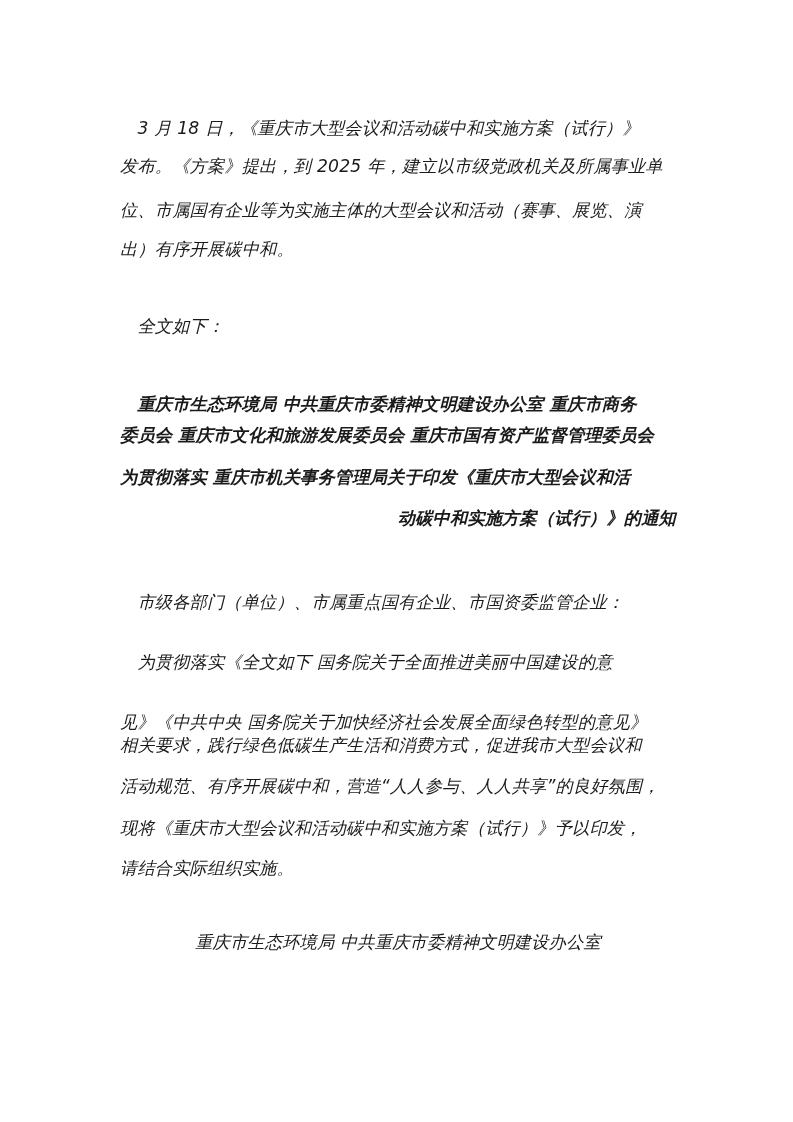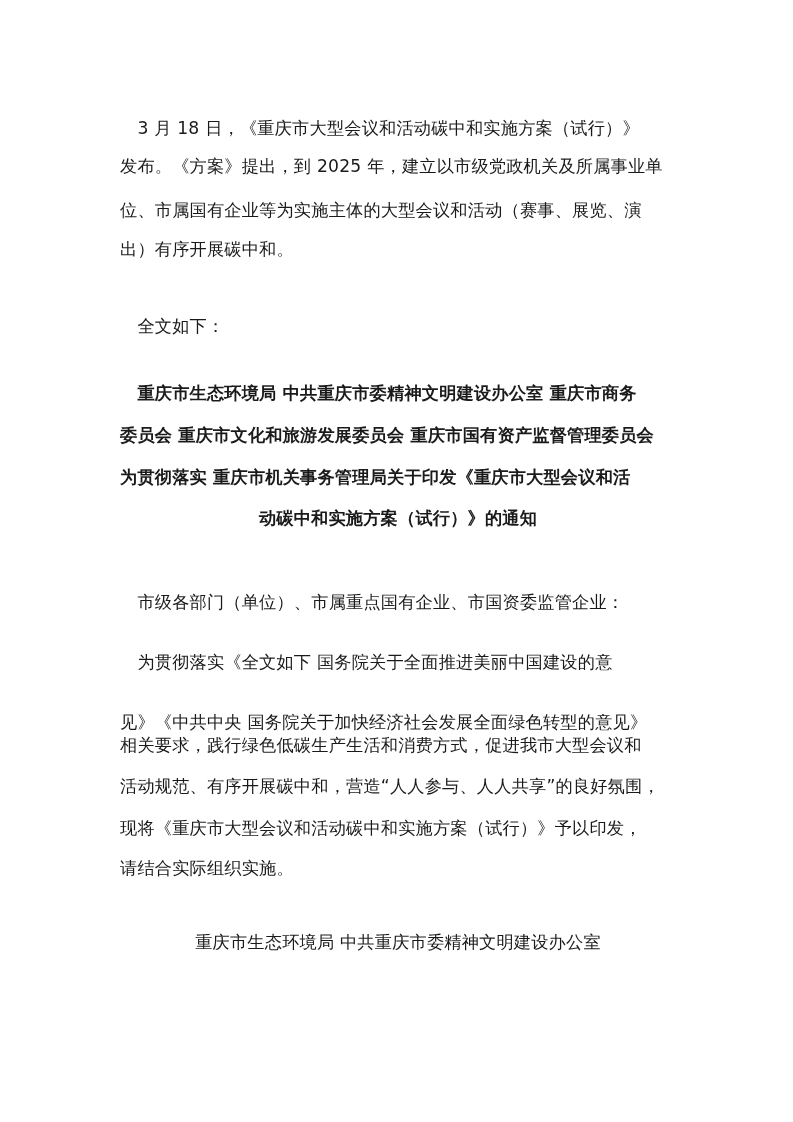--- a/index.html
+++ b/index.html
@@ -1,38 +1,38 @@
 <!DOCTYPE html>
 <html><head>
   <meta charset="utf-8">
   <style>
     html, body { margin: 0; padding: 0; background: #ffffff; }
     body { width: 793px; height: 1122px; position: relative; overflow: hidden;
       font-family: "DejaVu Sans", "Liberation Sans", sans-serif; color: #1a1a1a; }
     .page { position: absolute; left: 120px; top: 0; width: 556px; }
-    .line { position: absolute; left: 0; white-space: nowrap; font-size: 17.2px; line-height: 20px; letter-spacing: 0.2px; }
+    .line { position: absolute; left: 0; white-space: nowrap; font-size: 17.2px; line-height: 20px; letter-spacing: 0.2px; font-style: italic; }
     .bold { font-weight: bold; }
-    .center { width: 556px; text-align: center; }
+    .center { width: 556px; text-align: right; }
     .right { width: 556px; text-align: center; }
   </style>
 </head>
 <body>
 
 <div class="page">
   <div>
     <div class="line" style="top:118px">　3 月 18 日，《重庆市大型会议和活动碳中和实施方案（试行）》</div>
     <div class="line" style="top:156px">发布。《方案》提出，到 2025 年，建立以市级党政机关及所属事业单</div>
     <div class="line" style="top:200px">位、市属国有企业等为实施主体的大型会议和活动（赛事、展览、演</div>
     <div class="line" style="top:239px">出）有序开展碳中和。</div>
   </div>
 
   <div class="line" style="top:316px">　全文如下：</div>
 
   <div>
-    <div class="line bold" style="top:383px">　重庆市生态环境局 中共重庆市委精神文明建设办公室 重庆市商务</div>
+    <div class="line bold" style="top:394px">　重庆市生态环境局 中共重庆市委精神文明建设办公室 重庆市商务</div>
     <div class="line bold" style="top:425px">委员会 重庆市文化和旅游发展委员会 重庆市国有资产监督管理委员会</div>
     <div class="line bold" style="top:467px">为贯彻落实 重庆市机关事务管理局关于印发《重庆市大型会议和活</div>
     <div class="line bold center" style="top:508px">动碳中和实施方案（试行）》的通知</div>
   </div>
 
   <div class="line" style="top:592px">　市级各部门（单位）、市属重点国有企业、市国资委监管企业：</div>
 
   <div>
     <div class="line" style="top:652px">　为贯彻落实《全文如下 国务院关于全面推进美丽中国建设的意</div>
     <div class="line" style="top:712px">见》《中共中央 国务院关于加快经济社会发展全面绿色转型的意见》</div>

